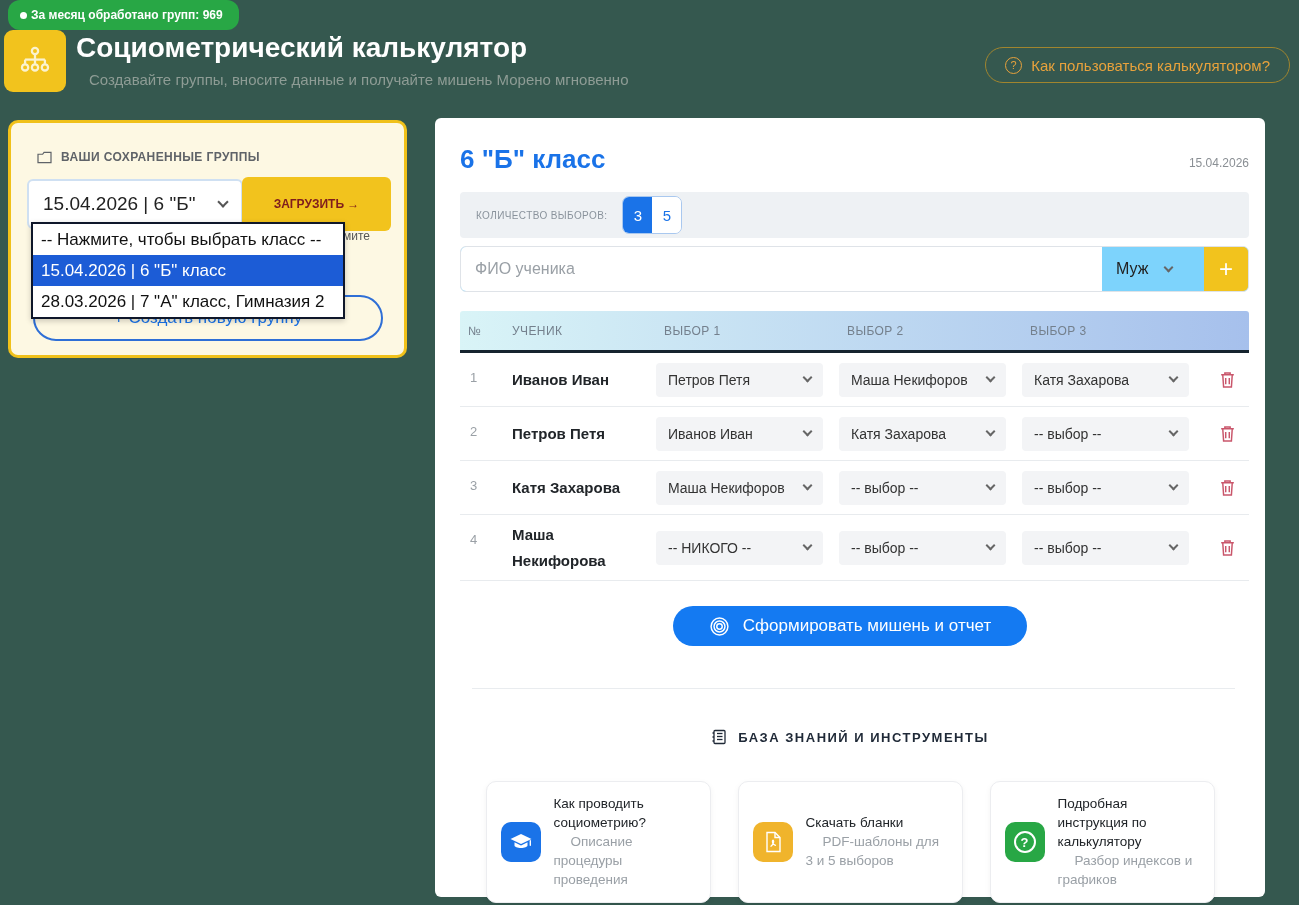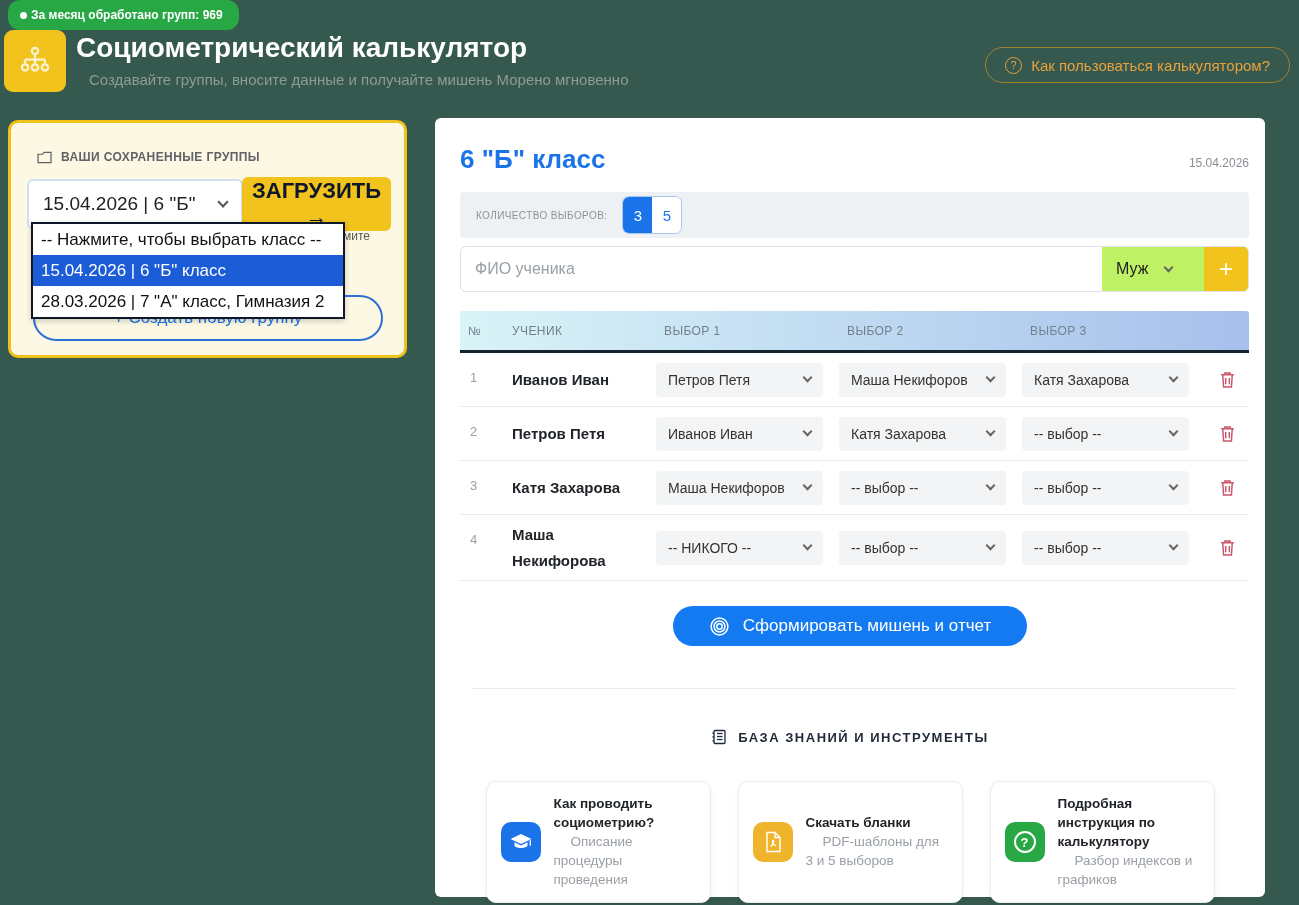--- a/index.html
+++ b/index.html
@@ -24,21 +24,21 @@
 
   
   .groups-panel { position:absolute; left:8px; top:120px; width:399px; height:238px; background:#fdf8e3;
     border:3px solid #f0c11a; border-radius:10px; }
   .gp-label { display:flex; align-items:center; gap:9px; margin:27px 0 0 26px; color:#5f6368; font-size:12px;
     font-weight:bold; letter-spacing:.4px; }
   .gp-row { display:flex; margin:15px 0 0 16px; }
   .gp-select { width:216px; height:50px; background:#fff; border:2px solid #cfe0f2; border-radius:6px;
     display:flex; align-items:center; justify-content:space-between; padding:0 14px; font-size:19px; color:#222; cursor:pointer; }
   .gp-load { width:149px; height:54px; margin:-2px 0 0 -1px; background:#f2c31d; border:none; border-radius:6px;
-    font-size:22px; font-weight:bold; color:#0f172a; cursor:pointer; font-family:inherit; }
+    font-size:12px; font-weight:bold; color:#7f1d1d; cursor:pointer; font-family:inherit; }
   .gp-hint { position:absolute; left:324px; top:106px; font-size:12px; color:#555; }
   .gp-create { position:absolute; left:22px; top:172px; width:350px; height:46px; background:transparent;
     border:2px solid #2f6fd6; border-radius:23px; color:#1a73e8; font-size:17px; cursor:pointer; font-family:inherit; }
 
   
   .dropdown { position:absolute; left:31px; top:222px; width:314px; background:#fff; border:2px solid #0f172a;
     z-index:6; font-size:17px; box-shadow:0 2px 6px rgba(0,0,0,.2); }
   .dd-option { height:31px; line-height:31px; padding-left:8px; color:#111; cursor:pointer; white-space:nowrap; }
   .dd-option.selected { background:#1c5cd6; color:#fff; }
 
@@ -50,21 +50,21 @@
 
   .choices-bar { margin:17px 16px 0 25px; height:46px; background:#eef1f4; border-radius:4px; display:flex;
     align-items:center; gap:15px; padding-left:16px; }
   .choices-label { font-size:10px; color:#8a939c; letter-spacing:.4px; }
   .choice-toggle { display:flex; border:1px solid #a9c8ef; border-radius:7px; overflow:hidden; background:#fff; }
   .choice { width:29px; height:36px; display:flex; align-items:center; justify-content:center; font-size:15px;
     color:#1a73e8; background:#fff; cursor:pointer; }
   .choice.active { background:#1a73e8; color:#fff; }
 
   .add-row { margin:8px 16px 0 25px; height:46px; border:1px solid #dfe3e8; border-radius:6px; display:flex;
-    align-items:center; overflow:hidden; background:#bef264; }
+    align-items:center; overflow:hidden; background:#7dd3fc; }
   .fio-input { flex:1; border:none; outline:none; font-size:16px; padding:0 14px; color:#333; font-family:inherit; height:100%; }
   .fio-input::placeholder { color:#9aa0a6; }
   .gender-select { width:102px; height:100%; display:flex; align-items:center; justify-content:space-between;
     padding:0 32px 0 14px; font-size:16px; color:#222; cursor:pointer; }
   .add-btn { width:44px; height:46px; background:#f2c31d; border:none; color:#fff; font-size:24px; cursor:pointer; }
 
   .table { margin:19px 16px 0 25px; }
   .tgrid { display:grid; grid-template-columns:44px 152px 1fr 1fr 1fr 44px; align-items:center; }
   .thead { height:42px; background:linear-gradient(90deg,#d9f4f7,#a6c0ec); border-bottom:3px solid #15232e;
     border-radius:3px 3px 0 0; }
@@ -88,21 +88,21 @@
 
   .kb-head { margin-top:40px; display:flex; justify-content:center; align-items:center; gap:11px; }
   .kb-title { font-size:13px; font-weight:bold; color:#1f2937; letter-spacing:1.5px; }
 
   .cards { display:flex; justify-content:center; gap:27px; margin-top:36px; }
   .card { width:225px; min-height:95px; background:#fff; border:1px solid #ecedf0; border-radius:10px;
     box-shadow:0 2px 6px rgba(0,0,0,.05); padding:13px 14px; display:flex; gap:13px; align-items:center; cursor:pointer; }
   .card-icon { width:40px; height:40px; border-radius:10px; flex:none; display:flex; align-items:center; justify-content:center; }
   .ci-blue { background:#1a73e8; } .ci-yellow { background:#f0b42c; } .ci-green { background:#28a745; }
   .card-text { font-size:13.5px; line-height:1.4; }
-  .card-title { font-weight:bold; color:#212529; }
+  .card-title { font-weight:normal; color:#212529; }
   .card-desc { color:#9aa0a6; text-indent:17px; }
   .q-circle { width:22px; height:22px; border:2px solid #fff; border-radius:50%; color:#fff; font-size:13px;
     font-weight:bold; display:flex; align-items:center; justify-content:center; }
 </style>
 </head>
 <body>
 
 <div class="page">
 
   <div class="stat-badge">

